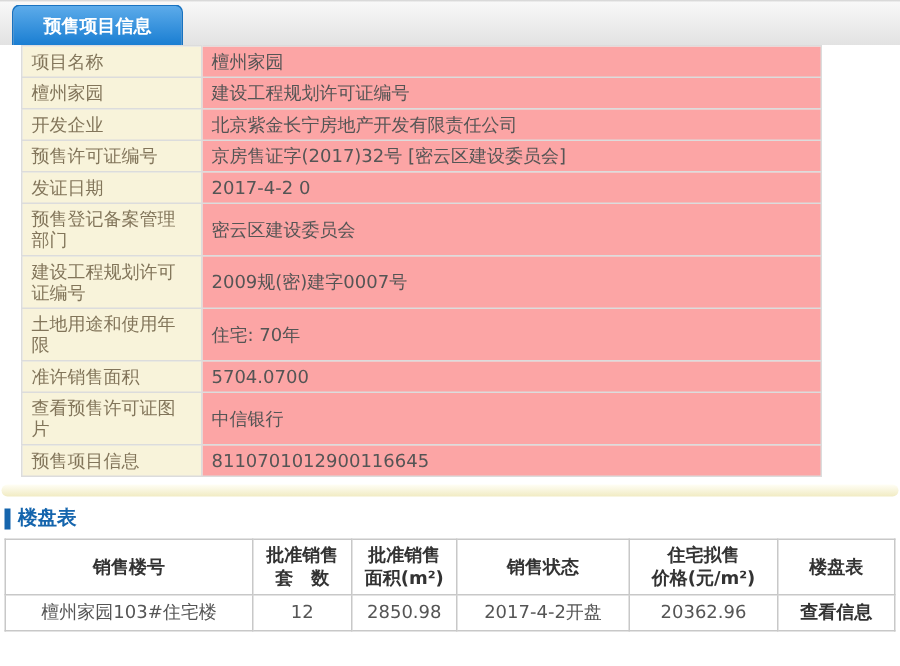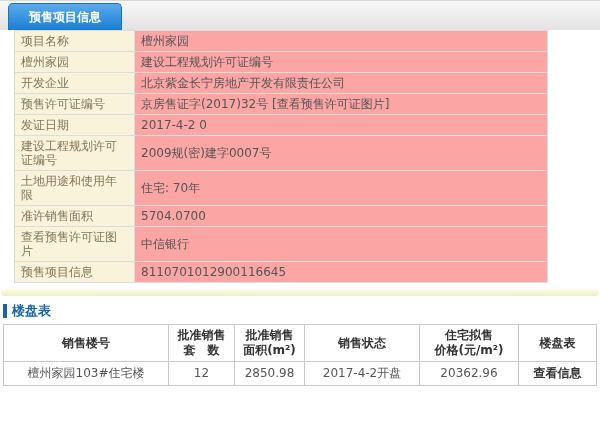--- a/index.html
+++ b/index.html
@@ -96,25 +96,29 @@
       <tr>
         <td class="label">檀州家园</td>
         <td class="value"><span>建设工程规划许可证编号</span></td>
       </tr>
       <tr>
         <td class="label">开发企业</td>
         <td class="value"><span>北京紫金长宁房地产开发有限责任公司</span></td>
       </tr>
       <tr>
         <td class="label">预售许可证编号</td>
-        <td class="value"><span>京房售证字(2017)32号</span><span class="permit-link"> [查看预售许可证图片]</span></td>
+        <td class="value"><span>京房售证字(2017)32号</span><span class="permit-link"> [密云区建设委员会]</span></td>
       </tr>
       <tr>
         <td class="label">发证日期</td>
         <td class="value"><span>2017-4-2 0</span></td>
+      </tr>
+      <tr>
+        <td class="label">预售登记备案管理部门</td>
+        <td class="value"><span>密云区建设委员会</span></td>
       </tr>
       <tr>
         <td class="label">建设工程规划许可证编号</td>
         <td class="value"><span>2009规(密)建字0007号</span></td>
       </tr>
       <tr>
         <td class="label">土地用途和使用年限</td>
         <td class="value"><span>住宅: 70年</span></td>
       </tr>
       <tr>

